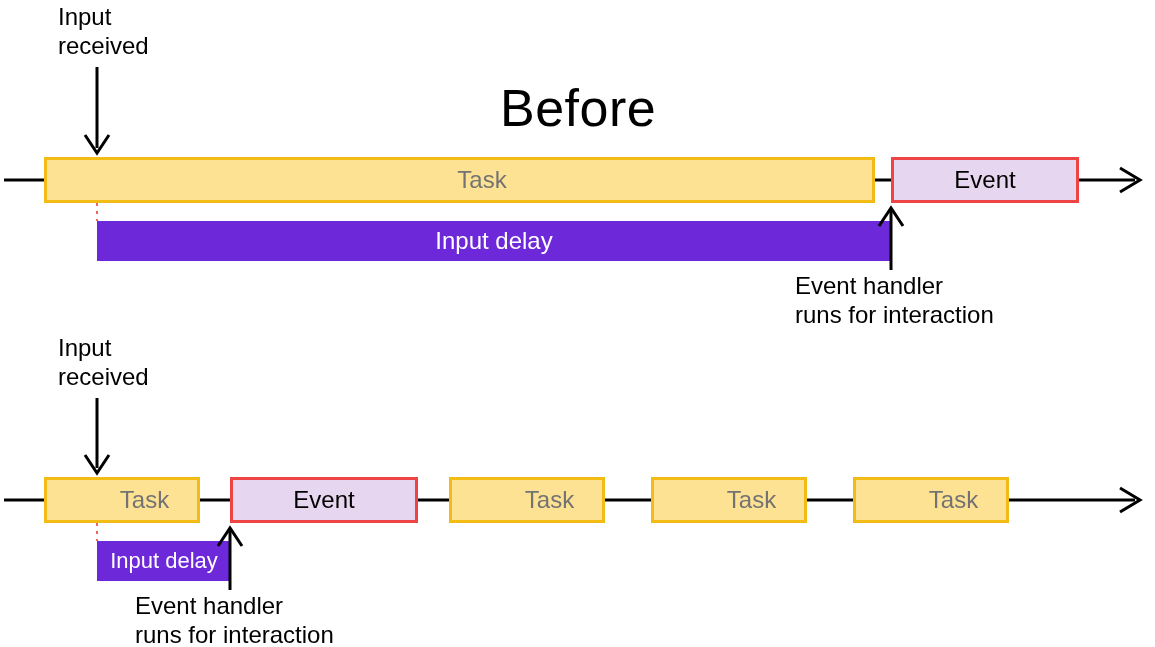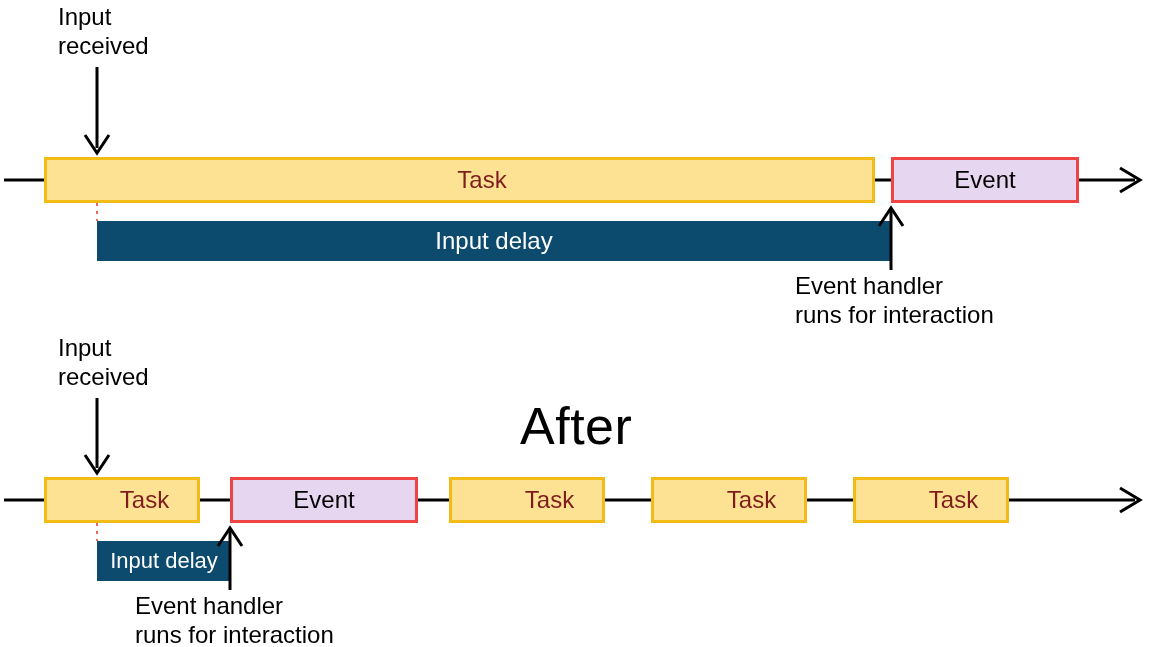--- a/index.html
+++ b/index.html
@@ -31,30 +31,30 @@
     position: absolute;
     display: flex;
     align-items: center;
     justify-content: center;
     font-size: 24px;
     box-sizing: border-box;
   }
   .task-box {
     background: #fde293;
     border: 3px solid #f2bb15;
-    color: #7f1d1d;
+    color: #737373;
     padding-left: 45px;
   }
   .event-box {
     background: #e7d6ef;
     border: 3px solid #ef4444;
     color: #000;
   }
   .delay-box {
-    background: #0c4a6e;
+    background: #6d28d9;
     color: #fff;
     border: none;
   }
   svg.overlay {
     position: absolute;
     left: 0;
     top: 0;
     width: 1155px;
     height: 647px;
     pointer-events: none;
@@ -67,34 +67,34 @@
   svg .dotted {
     stroke: #ee675c;
     stroke-width: 2;
     stroke-dasharray: 3 5;
   }
 </style>
 </head>
 <body>
 <div class="canvas">
 
+<div class="heading" style="left:500px; top:78px;">Before</div>
 
 <div class="label" style="left:58px; top:3px;">Input
 received</div>
 
 <div class="task-box" style="left:44px; top:157px; width:831px; height:46px;">Task</div>
 
 <div class="event-box" style="left:891px; top:157px; width:188px; height:46px;">Event</div>
 
 <div class="delay-box" style="left:97px; top:221px; width:794px; height:40px;">Input delay</div>
 
 <div class="label" style="left:795px; top:272px;">Event handler
 runs for interaction</div>
 
-<div class="heading" style="left:520px; top:396px;">After</div>
 
 <div class="label" style="left:58px; top:334px;">Input
 received</div>
 
 <div class="task-box" style="left:44px; top:477px; width:156px; height:46px;">Task</div>
 
 <div class="event-box" style="left:230px; top:477px; width:188px; height:46px;">Event</div>
 
 <div class="task-box" style="left:449px; top:477px; width:156px; height:46px;">Task</div>
 

